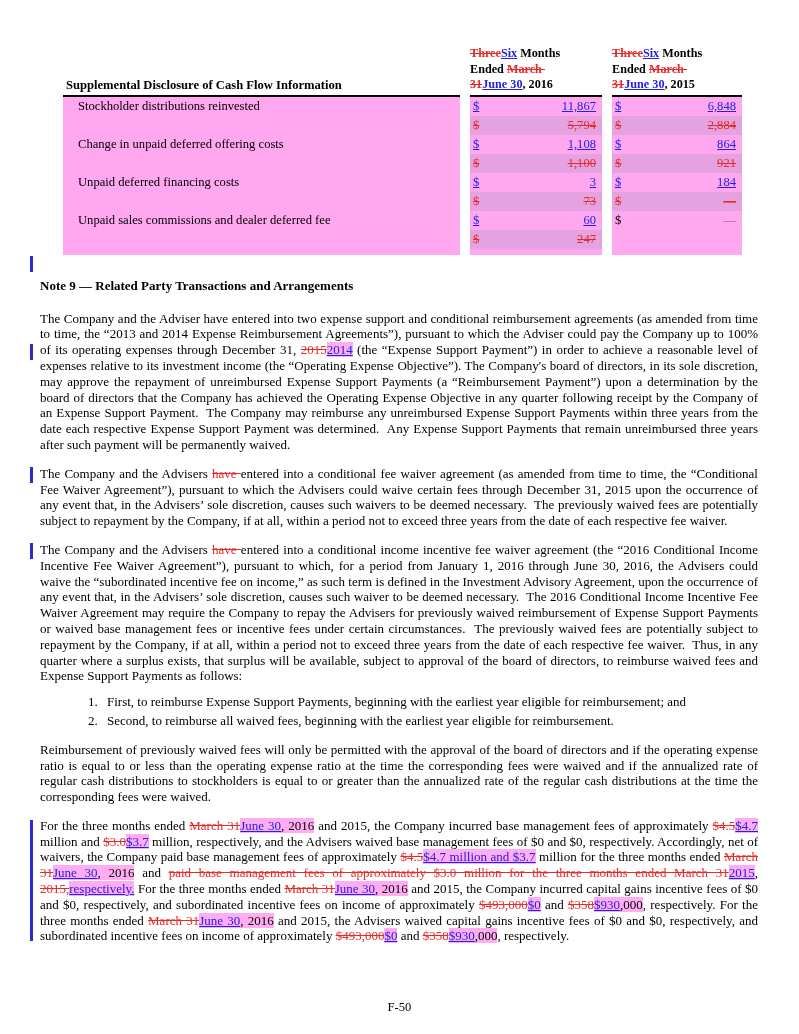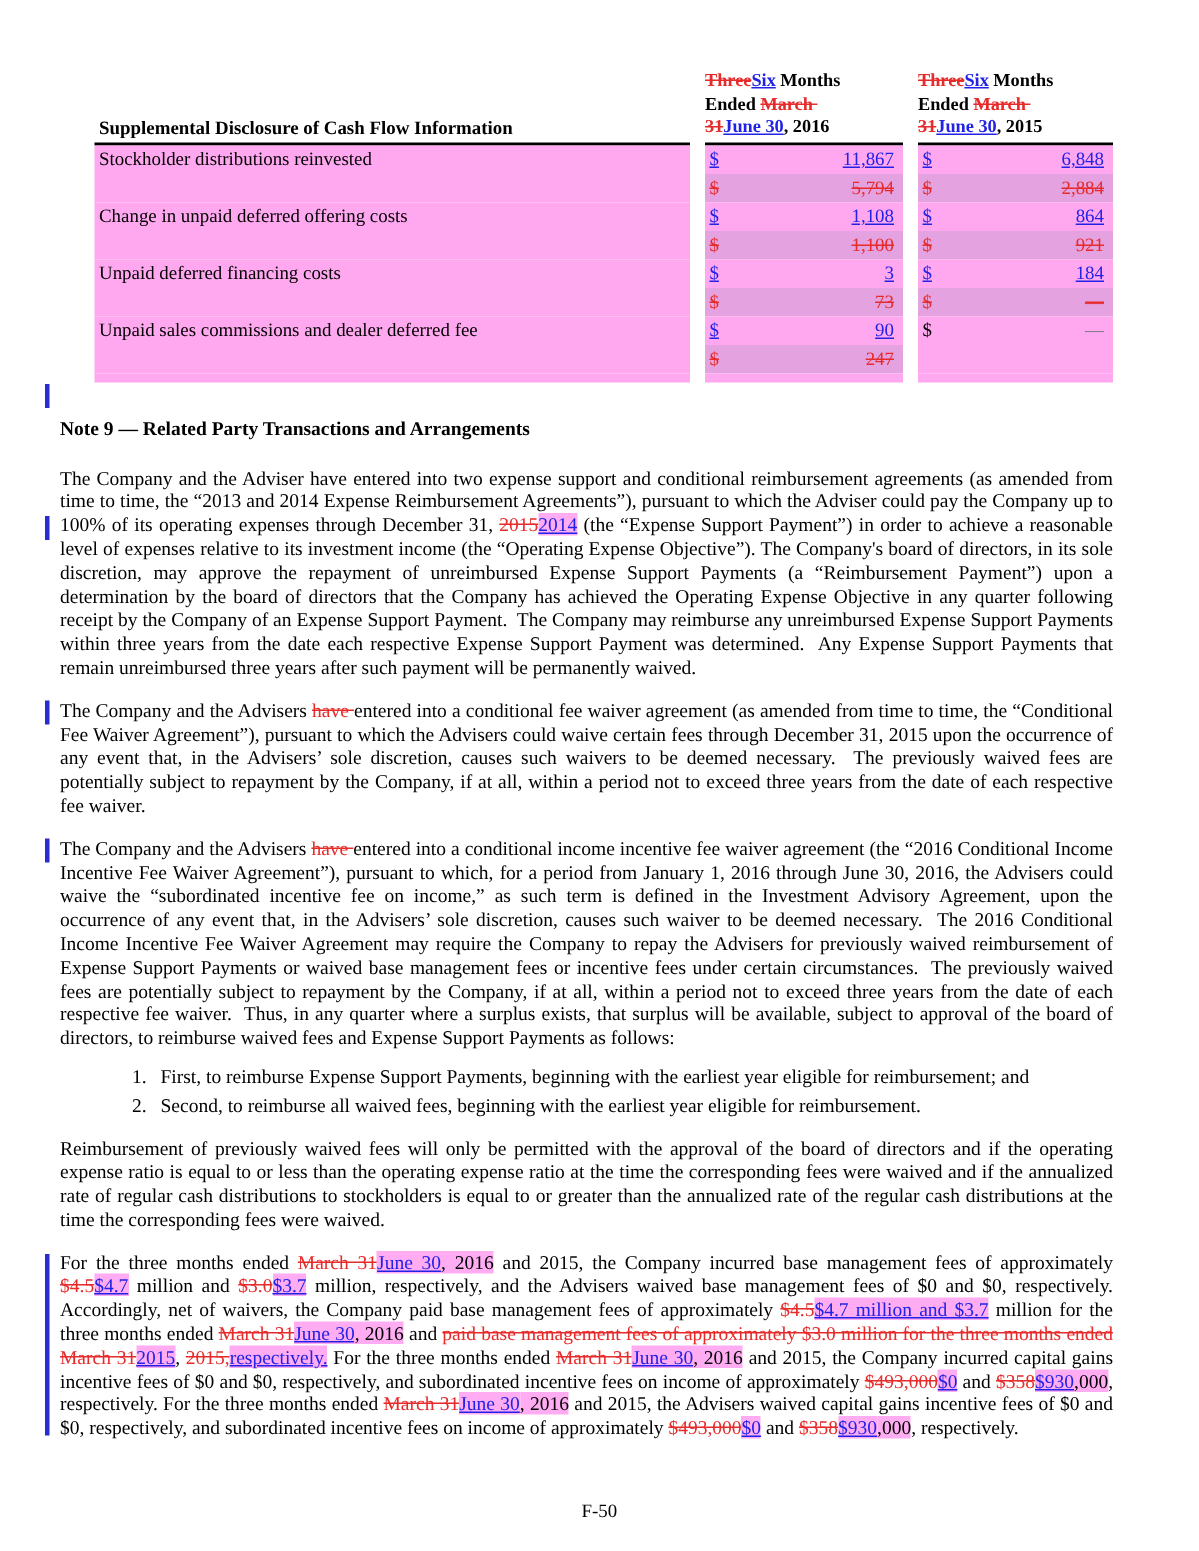--- a/index.html
+++ b/index.html
@@ -32,28 +32,28 @@
     display:flex;align-items:flex-end;
   }
   .th-col{
     border-bottom:2px solid #000;
     font-weight:bold;font-size:12.2px;line-height:15.6px;
     padding-bottom:2px;
   }
   .gutcell{background:#fff;}
   .trow{height:19px;line-height:19px;font-size:12.6px;}
   .cell{background:var(--light-pink);}
-  .cell-label{padding-left:3px;white-space:nowrap;overflow:hidden;}
+  .cell-label{padding-left:15px;white-space:nowrap;overflow:hidden;}
   .cell-val{display:flex;justify-content:space-between;padding:0 6px 0 3px;}
   .cell-val.shade{background:var(--dark-pink);}
   .padrow{height:6px;}
 
   
   .content{font-size:13px;line-height:15.8px;text-align:justify;}
-  .content p{margin:13px 16px 0 0;position:relative;}
+  .content p{margin:13px 0 0 0;position:relative;}
   p.h-note{font-weight:bold;margin-top:23px;text-align:left;}
   p.h-sub{font-style:italic;margin-top:17px;text-align:left;}
   p.first-body{margin-top:17px;}
   .listwrap{margin-top:10px;}
   .listitem{display:flex;padding-left:48px;margin-top:3px;text-align:left;}
   .lnum{width:19px;flex:none;}
 
   
   [class*="bar-"]::before{
     content:"";position:absolute;left:-10px;width:3px;height:16px;
@@ -171,21 +171,21 @@
           <div class="cell cell-val shade">
             <span class="del">$</span>
             <span class="del">—</span>
           </div>
         </div>
         <div class="trow">
           <div class="cell cell-label">Unpaid sales commissions and dealer deferred fee</div>
           <div class="gutcell"></div>
           <div class="cell cell-val">
             <span class="ins">$</span>
-            <span class="ins">90</span>
+            <span class="ins">60</span>
           </div>
           <div class="gutcell"></div>
           <div class="cell cell-val">
             <span>$</span>
             <span class="muted">—</span>
           </div>
         </div>
         <div class="trow">
           <div class="cell cell-label"></div>
           <div class="gutcell"></div>

